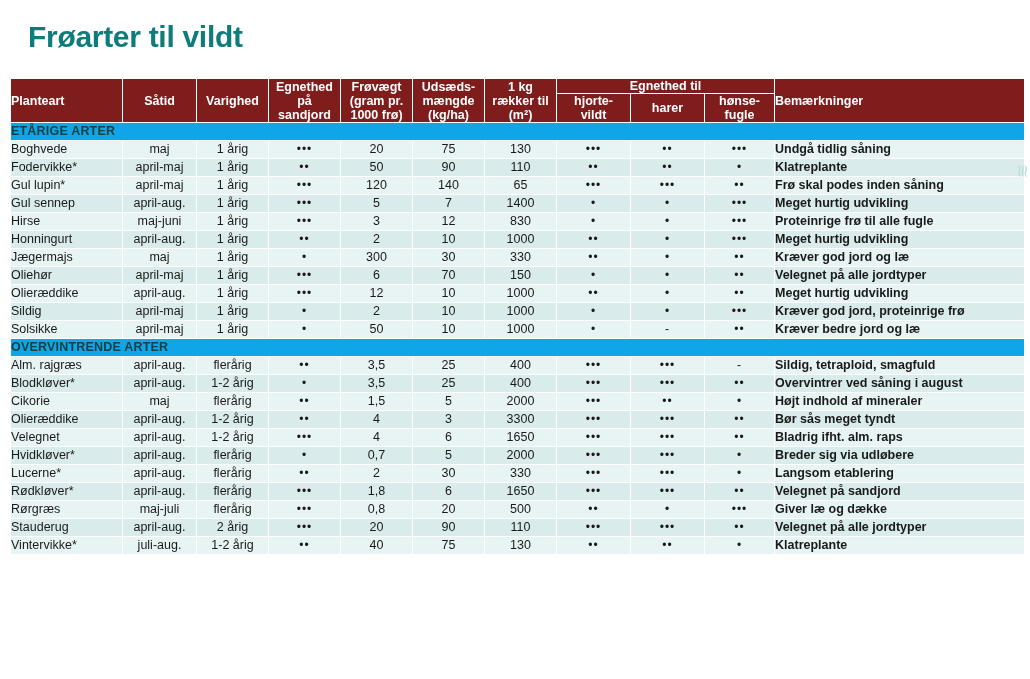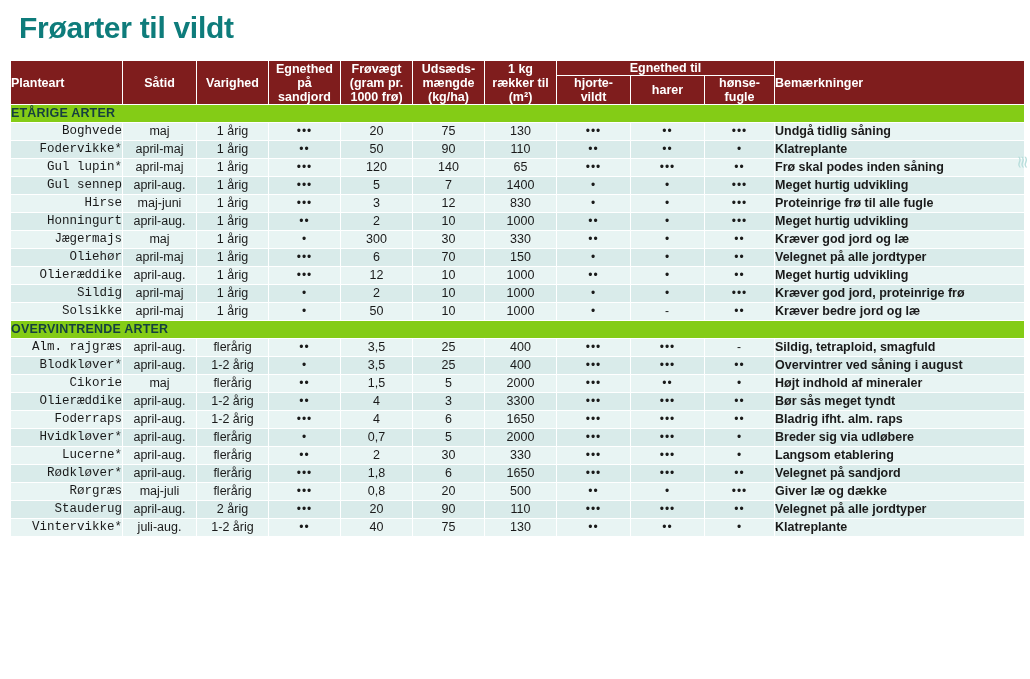--- a/index.html
+++ b/index.html
@@ -20,21 +20,21 @@
     height: 679px;
     box-sizing: border-box;
     padding: 0 8px;
   }
   .title {
     font-size: 30px;
     font-weight: bold;
     color: #0e7c7b;
     letter-spacing: -0.3px;
     padding: 4px 0 8px 4px;
-    margin: 7px;
+    margin: 16px;
   }
   table.seed-table {
     border-collapse: collapse;
     table-layout: fixed;
     width: 1014px;
     margin-left: 2px;
     font-size: 12.5px;
   }
   table.seed-table th, table.seed-table td {
     border: 1px solid #ffffff;
@@ -46,38 +46,38 @@
     font-weight: bold;
     font-size: 12.5px;
     vertical-align: middle;
     line-height: 1.12;
     padding: 4px 5px;
     border: 1px solid #ffffff;
   }
   thead th.leftcol { text-align: left; }
   thead th.ctr { text-align: center; }
   .sectionrow td {
-    background: #84cc16;
+    background: #0ea5e9;
     font-weight: bold;
     font-size: 12.5px;
     color: #16403f;
     padding: 3px 6px;
     letter-spacing: 0.2px;
   }
   tbody td {
     background: #e8f4f3;
     padding: 3px 6px;
     height: 17px;
     line-height: 1.25;
     font-size: 12.5px;
   }
   tbody tr.alt td {
     background: #d9ebea;
   }
-  td.name { text-align: right; font-family: Liberation Mono, monospace; }
+  td.name { text-align: left; }
   td.ctr { text-align: center; }
   td.note { text-align: left; font-weight: bold; }
   .dots { letter-spacing: 1px; font-size: 12px; }
   .footnote {
     margin: 9px 0 0 10px;
     font-size: 12.5px;
     font-style: italic;
     color: #1a1a1a;
   }
   .footnote span.gap { display: inline-block; width: 26px; }
@@ -354,21 +354,21 @@
           <td class="ctr dots">••</td>
           <td class="ctr">4</td>
           <td class="ctr">3</td>
           <td class="ctr">3300</td>
           <td class="ctr dots">•••</td>
           <td class="ctr dots">•••</td>
           <td class="ctr dots">••</td>
           <td class="note">Bør sås meget tyndt</td>
         </tr>
         <tr>
-          <td class="name">Foderraps</td>
+          <td class="name">Velegnet</td>
           <td class="ctr">april-aug.</td>
           <td class="ctr">1-2 årig</td>
           <td class="ctr dots">•••</td>
           <td class="ctr">4</td>
           <td class="ctr">6</td>
           <td class="ctr">1650</td>
           <td class="ctr dots">•••</td>
           <td class="ctr dots">•••</td>
           <td class="ctr dots">••</td>
           <td class="note">Bladrig ifht. alm. raps</td>

